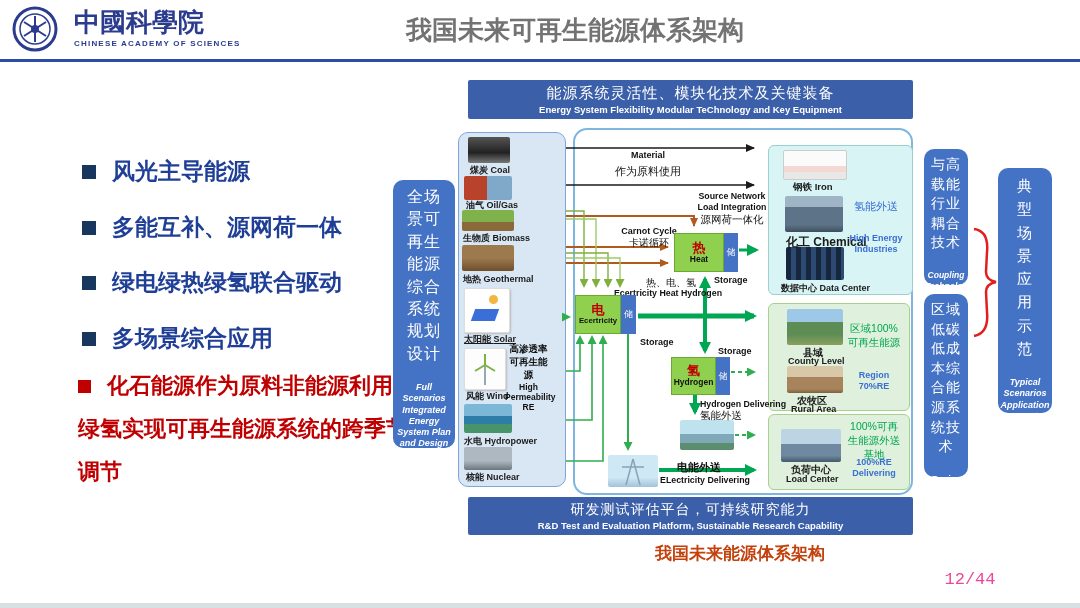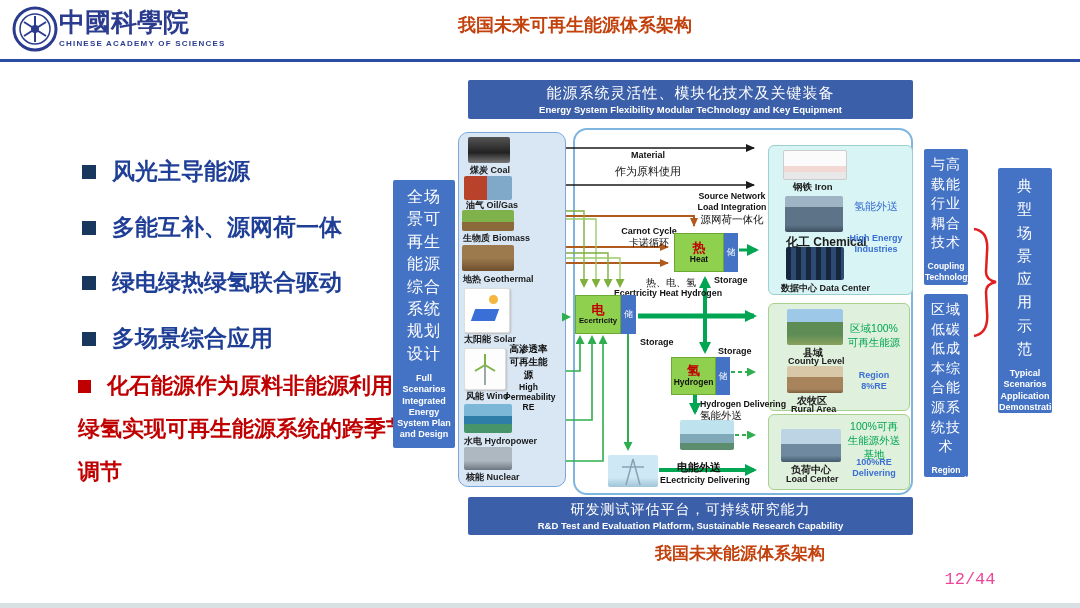--- a/index.html
+++ b/index.html
@@ -1,35 +1,35 @@
 <!DOCTYPE html>
 <html><head>
 <meta charset="utf-8">
 <style>
   html,body{margin:0;padding:0;background:#fff;}
   .slide{position:relative;width:1080px;height:608px;background:#fff;overflow:hidden;
          font-family:"Liberation Sans","DejaVu Sans",sans-serif;}
   
   .hdr-line{position:absolute;left:0;top:59px;width:1080px;height:3px;background:#2B4EA2;}
-  .logo-wrap{position:absolute;left:12px;top:6px;display:flex;align-items:center;gap:1px;}
+  .logo-wrap{position:absolute;left:12px;top:6px;display:flex;align-items:center;gap:16px;}
   .logo-cn{font-family:"Liberation Serif","DejaVu Serif",serif;font-weight:bold;font-size:26px;color:#2B3C8F;line-height:1;}
   .logo-en{font-size:8px;font-weight:bold;color:#2B3C8F;letter-spacing:1.2px;margin-top:3px;}
   .slide-title{position:absolute;left:330px;top:13px;width:490px;text-align:center;
-               font-size:18px;font-weight:bold;color:#c2410c;}
+               font-size:26px;font-weight:bold;color:#737373;}
   
   .bullet{position:absolute;left:82px;font-weight:bold;color:#1F3F97;font-size:23px;line-height:1.4;}
   .bullet .sq{display:inline-block;width:14px;height:14px;background:#17375E;margin-right:16px;}
   .bullet.red{color:#C00000;width:338px;font-size:22px;line-height:1.95;}
   .bullet.red .sq{background:#C00000;width:13px;height:13px;}
   
-  .pillar{position:absolute;background:#4472C4;color:#fff;border-radius:2px;
-          display:flex;flex-direction:column;align-items:center;justify-content:flex-start;
+  .pillar{position:absolute;background:#4472C4;color:#fff;border-radius:10px;
+          display:flex;flex-direction:column;align-items:center;justify-content:space-between;
           box-sizing:border-box;padding:6px 2px;z-index:3;}
   .pillar .cn{text-align:center;line-height:1.4;letter-spacing:1px;}
-  .pillar .en{font-weight:bold;text-align:center;margin-top:8px;line-height:1.25;}
+  .pillar .en{font-weight:bold;text-align:center;margin-top:17px;line-height:1.25;font-style:italic;}
   
   .banner{position:absolute;left:468px;width:445px;background:#3B5FA8;border-radius:2px;
           color:#fff;text-align:center;box-sizing:border-box;padding:4px 2px;z-index:3;}
   .banner .cn{font-size:15px;letter-spacing:1px;}
   .banner .en{font-size:9.5px;font-weight:bold;margin-top:1px;}
   
   .panel{position:absolute;box-sizing:border-box;border-radius:10px;z-index:1;}
   .srclabel{position:absolute;font-size:9px;font-weight:bold;color:#1a1a1a;white-space:nowrap;z-index:3;}
   .imgph{position:absolute;border-radius:2px;z-index:2;}
   .flowlabel{position:absolute;z-index:4;text-align:center;color:#111;}
@@ -159,21 +159,21 @@
   <div class="imgph" style="left:462px;top:210px;width:52px;height:21px;background:linear-gradient(180deg,#7fb24a 0 55%,#8a6a3b 55% 100%);"></div>
   <div class="srclabel" style="left:463px;top:232px;"><span>生物质</span> <span>Biomass</span></div>
 
   <div class="imgph" style="left:462px;top:245px;width:52px;height:26px;background:linear-gradient(180deg,#9c7a4e 0 50%,#6e4f2e 100%);"></div>
   <div class="srclabel" style="left:463px;top:273px;"><span>地热</span> <span>Geothermal</span></div>
 
   <div class="imgph" style="left:464px;top:288px;width:44px;height:43px;background:#fff;border:1px solid #ddd;box-shadow:1px 1px 2px #bbb;">
     <div style="position:absolute;left:8px;top:20px;width:24px;height:12px;background:#3a6fd8;transform:skewX(-20deg);"></div>
     <div style="position:absolute;left:24px;top:6px;width:9px;height:9px;border-radius:50%;background:#f4b63f;"></div>
   </div>
-  <div class="srclabel" style="left:464px;top:333px;"><span>太阳能</span> <span>Solar</span></div>
+  <div class="srclabel" style="left:464px;top:333px;text-decoration:underline;"><span>太阳能</span> <span>Solar</span></div>
 
   <div class="flowlabel" style="left:505px;top:343px;width:47px;font-size:9.5px;font-weight:bold;z-index:5;">
     <div>高渗透率可再生能源</div>
     <div style="font-size:8.5px;">High Permeability RE</div>
   </div>
 
   <div class="imgph" style="left:464px;top:348px;width:40px;height:40px;background:#fdfdfd;border:1px solid #ddd;box-shadow:1px 1px 2px #bbb;">
     <svg width="40" height="40">
       <line x1="20" y1="16" x2="20" y2="36" stroke="#9aa" stroke-width="2"></line>
       <line x1="20" y1="16" x2="20" y2="5" stroke="#7cb342" stroke-width="2"></line>
@@ -257,21 +257,21 @@
   <div class="flowlabel" style="left:849px;top:199px;width:54px;font-size:11px;color:#3B6FD4;z-index:4;">氢能外送</div>
   <div class="flowlabel scn-label-blue" style="left:847px;top:233px;width:58px;z-index:4;">High Energy Industries</div>
 
   <div class="imgph" style="left:787px;top:309px;width:56px;height:36px;background:linear-gradient(180deg,#9ec8e8 0 35%,#5d8c55 35% 70%,#8aa15e 100%);"></div>
   <div class="srclabel" style="left:803px;top:346px;font-size:10px;"><span>县域</span></div>
   <div class="srclabel" style="left:788px;top:356px;font-size:9px;"><span>County Level</span></div>
   <div class="imgph" style="left:787px;top:366px;width:56px;height:27px;background:linear-gradient(180deg,#d8c8a8 0 40%,#a8845c 40% 85%,#7e5f3e 100%);"></div>
   <div class="srclabel" style="left:797px;top:394px;font-size:10px;"><span>农牧区</span></div>
   <div class="srclabel" style="left:791px;top:404px;font-size:9px;"><span>Rural Area</span></div>
   <div class="flowlabel scn-label-green" style="left:846px;top:321px;width:56px;z-index:4;">区域100%可再生能源</div>
-  <div class="flowlabel scn-label-blue" style="left:848px;top:370px;width:52px;z-index:4;">Region 8%RE</div>
+  <div class="flowlabel scn-label-blue" style="left:848px;top:370px;width:52px;z-index:4;">Region 70%RE</div>
 
   <div class="imgph" style="left:781px;top:429px;width:60px;height:33px;background:linear-gradient(180deg,#bcd4e4 0 45%,#6f8aa0 45% 80%,#44596c 100%);"></div>
   <div class="srclabel" style="left:791px;top:463px;font-size:10px;"><span>负荷中心</span></div>
   <div class="srclabel" style="left:786px;top:474px;font-size:9px;"><span>Load Center</span></div>
   <div class="flowlabel scn-label-green" style="left:845px;top:419px;width:58px;z-index:4;">100%可再生能源外送基地</div>
   <div class="flowlabel scn-label-blue" style="left:845px;top:457px;width:58px;z-index:4;">100%RE Delivering</div>
 
   <div class="pillar" style="left:924px;top:149px;width:44px;height:136px;">
     <div class="cn" style="font-size:14px;width:32px;">与高载能行业耦合技术</div>
     <div class="en" style="font-size:8.5px;width:42px;">Coupling Technology</div>

